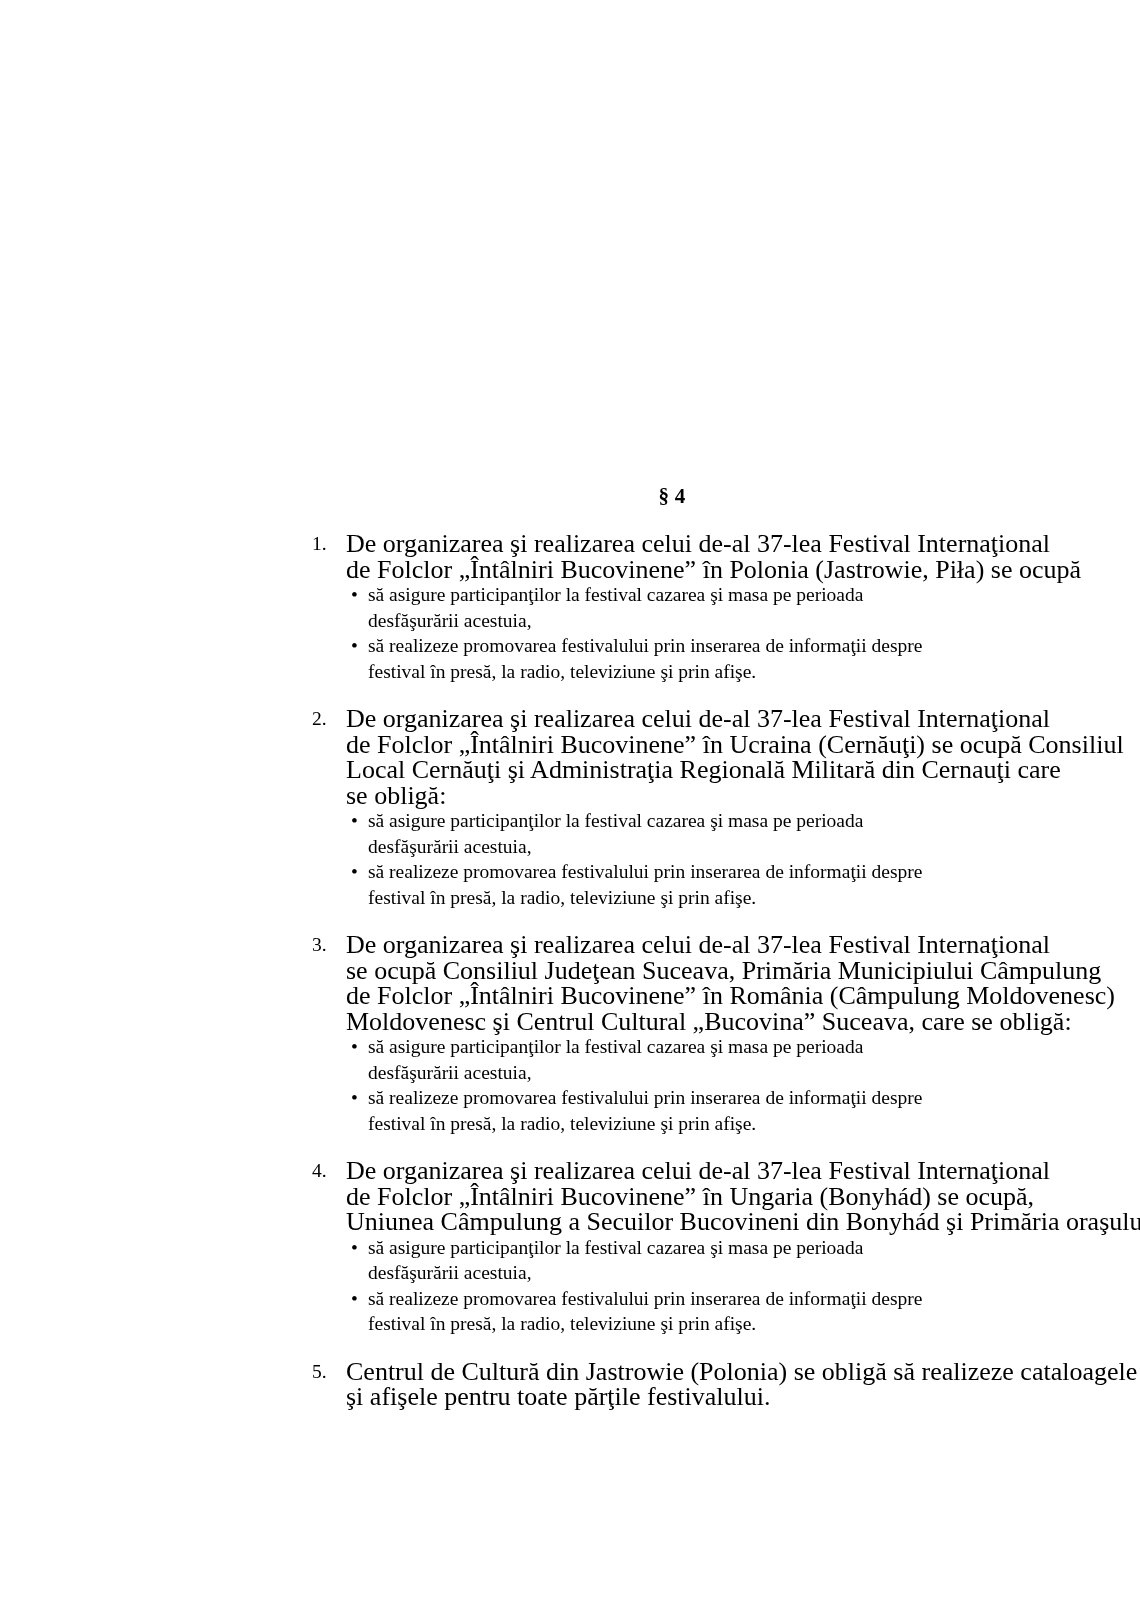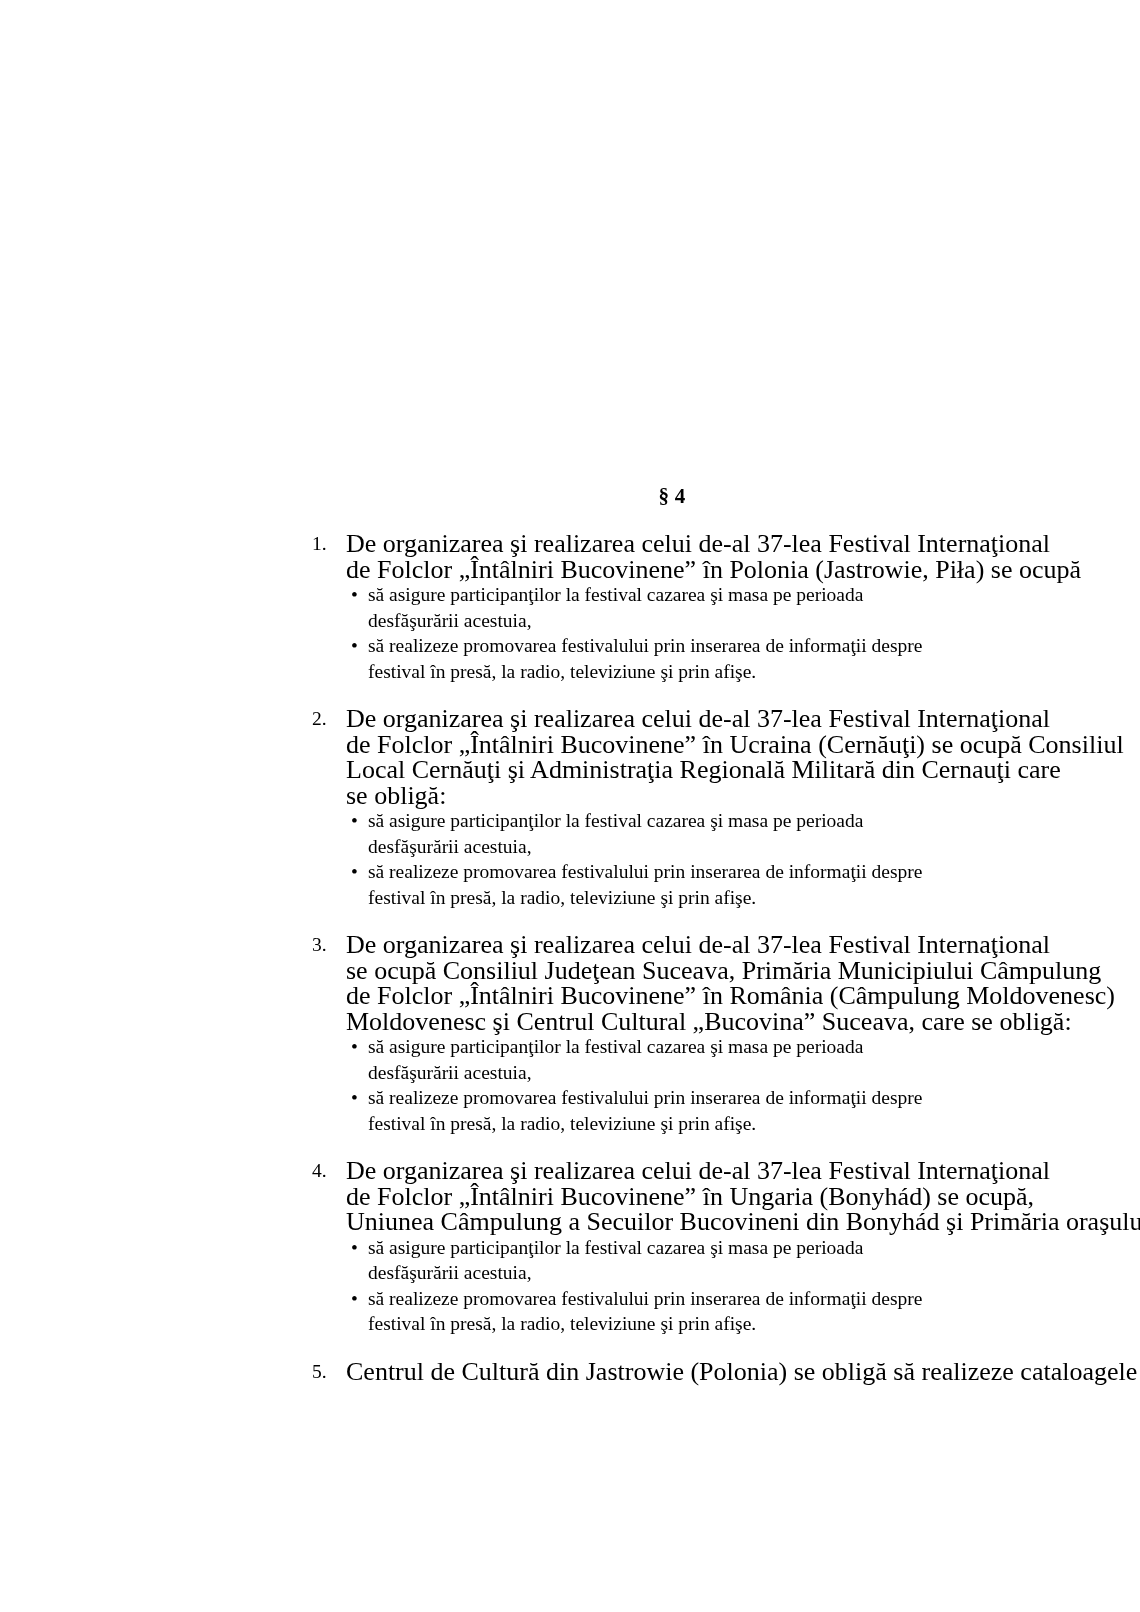--- a/index.html
+++ b/index.html
@@ -191,18 +191,19 @@
               <span class="subitem-bullet">•</span>
               <span class="subitem-line">să realizeze promovarea festivalului prin inserarea de informaţii despre</span>
               <span class="subitem-line">festival în presă, la radio, televiziune şi prin afişe.</span>
             </li>
           </ul>
         </li>
         <li class="clause">
           <span class="clause-number">5.</span>
           <div class="clause-body">
             <span class="clause-line">Centrul de Cultură din Jastrowie (Polonia) se obligă să realizeze cataloagele</span>
+            <span class="clause-line">şi afişele pentru toate părţile festivalului.</span>
           </div>
         </li>
       </ol>
 
   </div>
 </div>
 
 </body></html>

